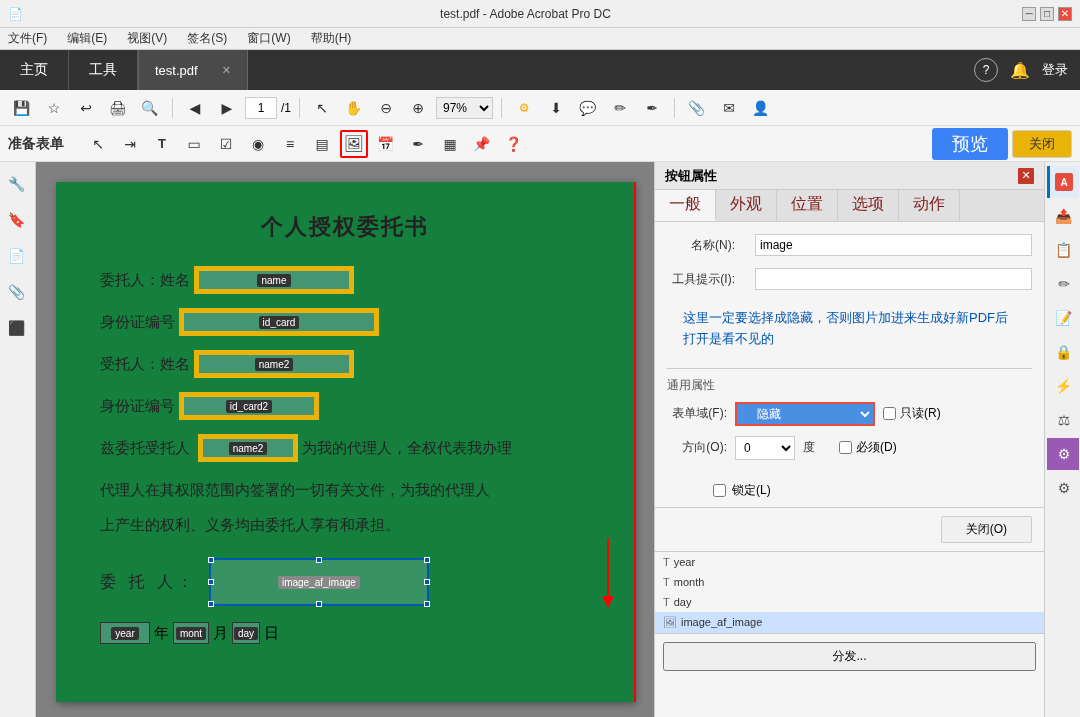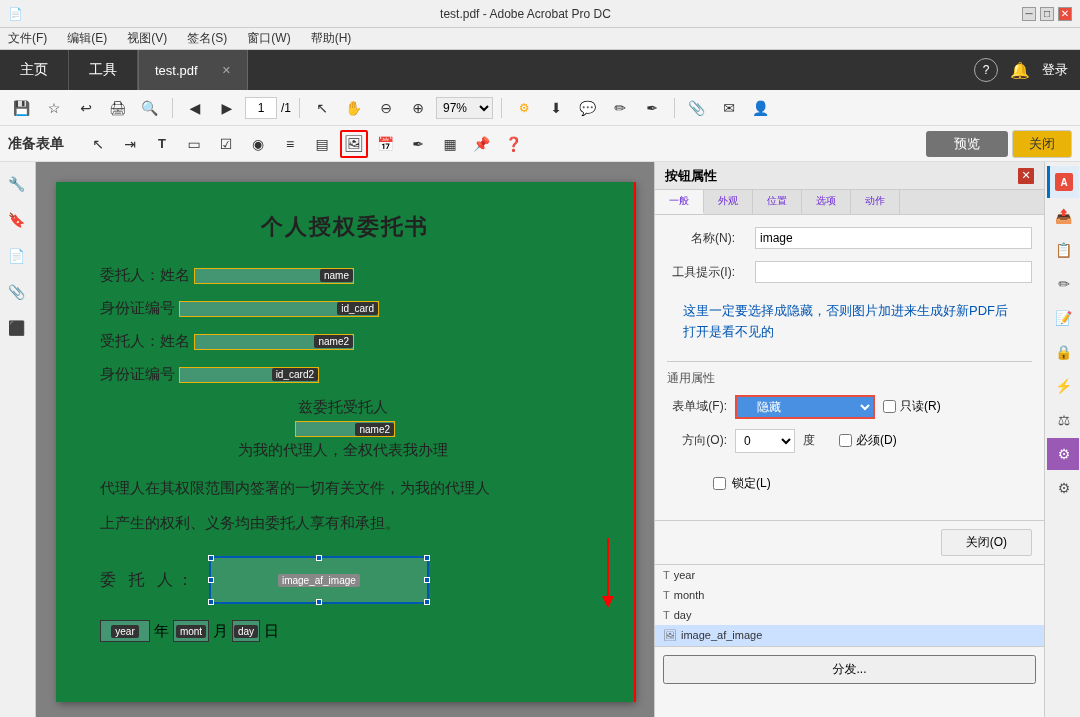--- a/index.html
+++ b/index.html
@@ -104,26 +104,26 @@
     .ft-btn {
       width: 28px; height: 28px;
       display: flex; align-items: center; justify-content: center;
       border: 1px solid transparent; border-radius: 2px;
       cursor: pointer; font-size: 14px; color: #333;
       background: transparent;
     }
     .ft-btn.active-red { border: 2px solid red; }
     .ft-spacer { flex: 1; }
     .btn-preview {
-      background: #737373;
+      background: #3b82f6;
       color: #fff;
       border: none;
       border-radius: 3px;
-      padding: 4px 28px;
-      font-size: 13px;
+      padding: 4px 20px;
+      font-size: 18px;
       cursor: pointer;
     }
     .btn-close-form {
       background: #eab308;
       color: #333;
       border: 1px solid #ccc;
       border-radius: 3px;
       padding: 4px 16px;
       font-size: 13px;
       cursor: pointer;
@@ -197,27 +197,27 @@
 
     .form-row {
       display: flex;
       align-items: center;
       margin-bottom: 14px;
       font-size: 15px;
       color: #222;
     }
     .form-label { white-space: nowrap; margin-right: 4px; }
     .form-field {
-      border: 1px solid #eab308;
+      border: 5px solid #eab308;
       min-width: 120px;
-      height: 16px;
+      height: 28px;
       background: rgba(180, 200, 240, 0.3);
       display: flex;
       align-items: center;
-      justify-content: flex-end;
+      justify-content: center;
       font-size: 11px;
       color: #333;
       position: relative;
     }
     .field-name {
       background: #333;
       color: #fff;
       font-size: 10px;
       padding: 1px 4px;
       border-radius: 2px;
@@ -320,25 +320,25 @@
     }
 
     
     .panel-tabs {
       display: flex;
       background: #e0e0e0;
       border-bottom: 1px solid #ccc;
     }
     .panel-tab {
       padding: 4px 14px;
-      font-size: 10px;
+      font-size: 16px;
       cursor: pointer;
       border-right: 1px solid #ccc;
       background: #e0e0e0;
-      color: #6d28d9;
+      color: #7f1d1d;
     }
     .panel-tab.active {
       background: #f5f5f5;
       border-bottom: 2px solid #f5f5f5;
     }
 
     
     .panel-content { padding: 12px; flex: 1; }
     .panel-row {
       display: flex;
@@ -389,21 +389,21 @@
     }
     .degree-label { font-size: 12px; color: #333; }
     .checkbox-item { display: flex; align-items: center; gap: 4px; font-size: 12px; }
     .checkbox-item input { width: 13px; height: 13px; }
 
     
     .lock-row {
       display: flex;
       align-items: center;
       gap: 6px;
-      margin-bottom: 20px;
+      margin-bottom: 0;
       font-size: 12px;
       padding-left: 46px;
     }
     .lock-row input { width: 13px; height: 13px; }
 
     
     .panel-bottom {
       padding: 8px 12px;
       border-top: 1px solid #ccc;
       display: flex;
@@ -619,21 +619,21 @@
         </div>
       </div>
 
       <div class="form-row">
         <span class="form-label">身份证编号</span>
         <div class="form-field" style="min-width:140px;">
           <span class="field-name">id_card2</span>
         </div>
       </div>
 
-      <div class="form-row" style="flex-wrap:wrap;gap:4px;flex-direction:column;">
+      <div class="form-row" style="flex-wrap:wrap;gap:4px;">
         <span class="form-label">兹委托受托人</span>
         <div class="form-field field-short">
           <span class="field-name">name2</span>
         </div>
         <span class="form-label">为我的代理人，全权代表我办理</span>
       </div>
 
       <div class="body-text">代理人在其权限范围内签署的一切有关文件，为我的代理人</div>
       <div class="body-text">上产生的权利、义务均由委托人享有和承担。</div>
 

